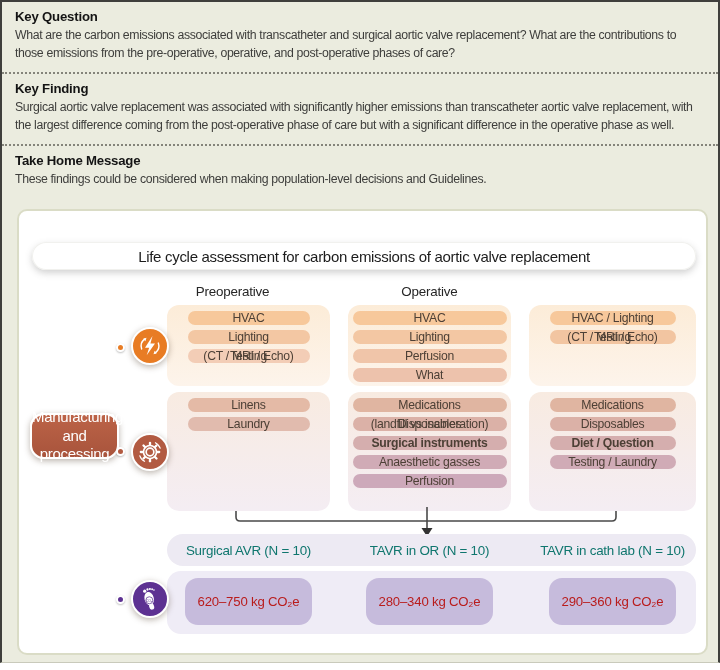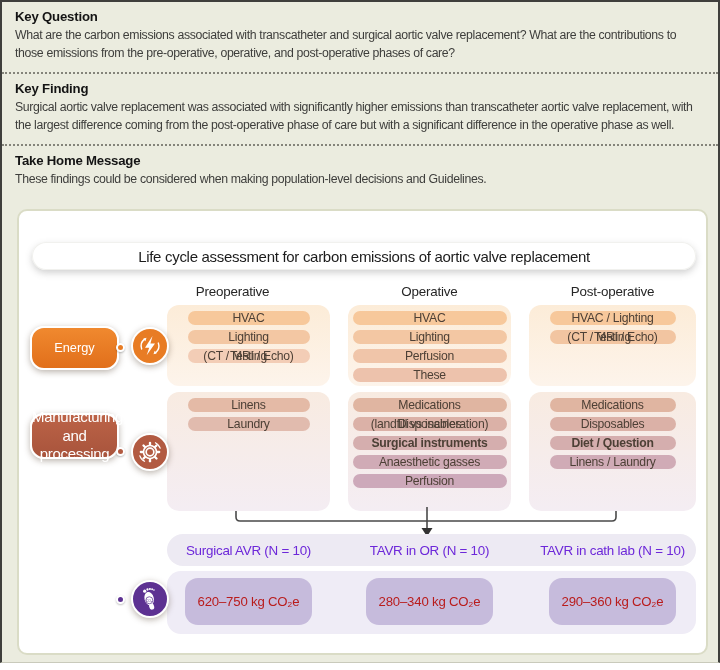--- a/index.html
+++ b/index.html
@@ -69,21 +69,21 @@
   .ic-energy { top:116px; background:#e87c24; }
   .ic-manuf  { top:222px; background:#b25a41; }
   .ic-total  { top:369px; background:#5d3192; }
 
   
   .bracket { left:210px; top:296px; width:395px; height:36px; }
 
   
   .group-row { left:148px; top:323px; width:529px; height:32px; border-radius:16px; background:#edeaf3; }
   .group-row div { top:0; height:32px; display:flex; align-items:center; justify-content:center;
-                   font-size:13.4px; color:#6d28d9; letter-spacing:-0.25px; }
+                   font-size:13.4px; color:#0f766e; letter-spacing:-0.25px; }
   .g1 { left:0; width:163px; } .g2 { left:181px; width:163px; } .g3 { left:362px; width:167px; }
 
   .value-row { left:148px; top:360px; width:529px; height:63px; border-radius:14px; background:#efecf6; }
   .value-row .vslot { top:18px; height:25px; display:flex; align-items:center; justify-content:center; }
   .vpill { position:static; background:#c6bbdc; color:#b91c1c; font-size:13.2px; letter-spacing:-0.2px;
            border-radius:13px; padding:16px 13px; }
 </style>
 </head>
 <body>
 
@@ -107,25 +107,21 @@
   </div>
 
   <div class="panel">
 
     <div class="title-pill">
       <span>Life cycle assessment for carbon emissions of aortic valve replacement</span>
     </div>
 
     <div class="col-head ch1">Preoperative</div>
     <div class="col-head ch2">Operative</div>
-    <div class="col-head ch3">Post-operative</div>
-
-    <div class="cat-box cat-energy">
-      <span>Energy</span>
-    </div>
+
     <div class="dot dot-energy"></div>
     <div class="icon-circle ic-energy">
       <svg width="30" height="30" viewBox="0 0 36 36">
         <path d="M21 6 L12 20 L17 20 L14 29 L24 15 L18.5 15 Z" fill="#fff"></path>
         <path d="M8 21.5 A 10.5 10.5 0 0 1 11.5 9.8" stroke="#fff" stroke-width="1.7" fill="none" stroke-linecap="round"></path>
         <path d="M13.8 8.2 L9.9 9.3 L12.4 12.4" fill="#fff"></path>
         <path d="M28 14.5 A 10.5 10.5 0 0 1 24.5 26.2" stroke="#fff" stroke-width="1.7" fill="none" stroke-linecap="round"></path>
         <path d="M22.2 27.8 L26.1 26.7 L23.6 23.6" fill="#fff"></path>
       </svg>
     </div>
@@ -147,21 +143,21 @@
       <div class="pill w2 e1">
           <span>HVAC</span>
         </div>
       <div class="pill w2 e2">
           <span>Lighting</span>
         </div>
       <div class="pill w2 e4">
           <span>Perfusion</span>
         </div>
       <div class="pill w2 e5">
-          <span>These</span>
+          <span>What</span>
         </div>
     </div>
 
     <div class="block energy-block bc3">
       <div class="pill w3 e1">
           <span>HVAC / Lighting</span>
         </div>
       <div class="pill w3 e6">
           <span>Testing</span>
           <span>(CT / MRI / Echo)</span>
@@ -226,21 +222,21 @@
       <div class="pill w3 m1">
           <span>Medications</span>
         </div>
       <div class="pill w3 m2">
           <span>Disposables</span>
         </div>
       <div class="pill w3 m3">
           <span>Diet / Question</span>
         </div>
       <div class="pill w3 m4">
-          <span>Linens / Laundry</span>
+          <span>Testing / Laundry</span>
         </div>
     </div>
 
     <svg class="bracket" viewBox="0 0 395 36">
       <path d="M7 4 L7 10 Q7 14 11 14 L383 14 Q387 14 387 10 L387 4" stroke="#4a4a4a" stroke-width="1.6" fill="none"></path>
       <line x1="198" y1="0" x2="198" y2="22" stroke="#4a4a4a" stroke-width="1.6"></line>
       <path d="M192.5 21 L203.5 21 L198 29.5 Z" fill="#333"></path>
     </svg>
 
     <div class="group-row">

